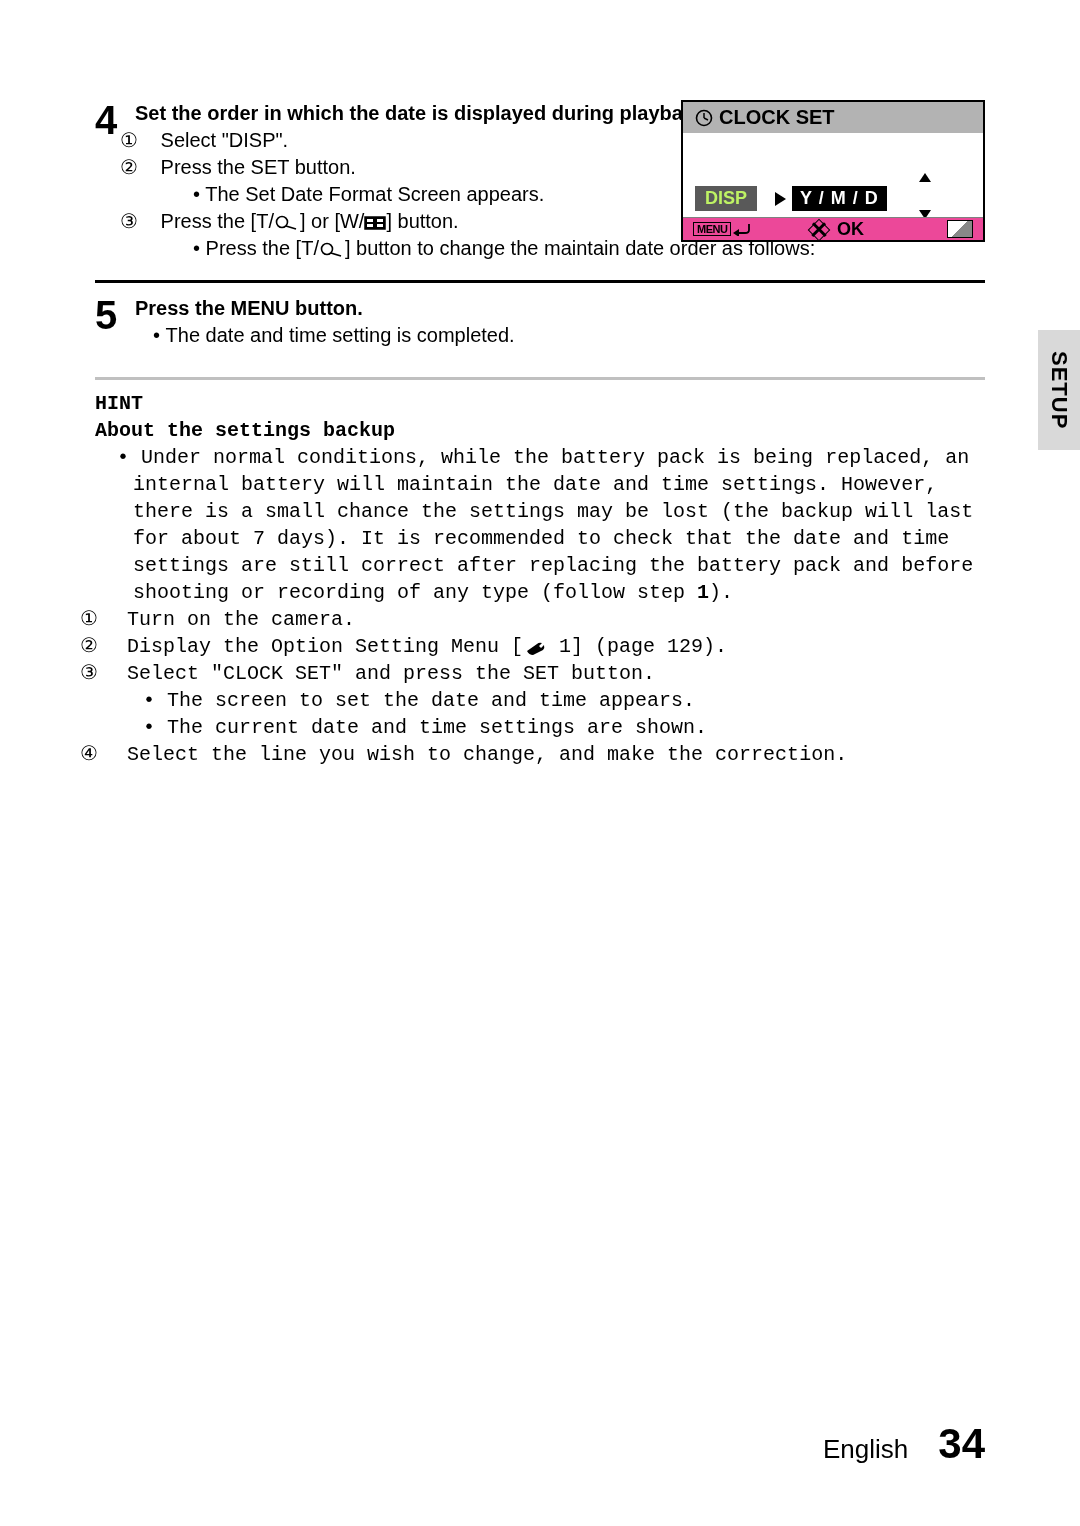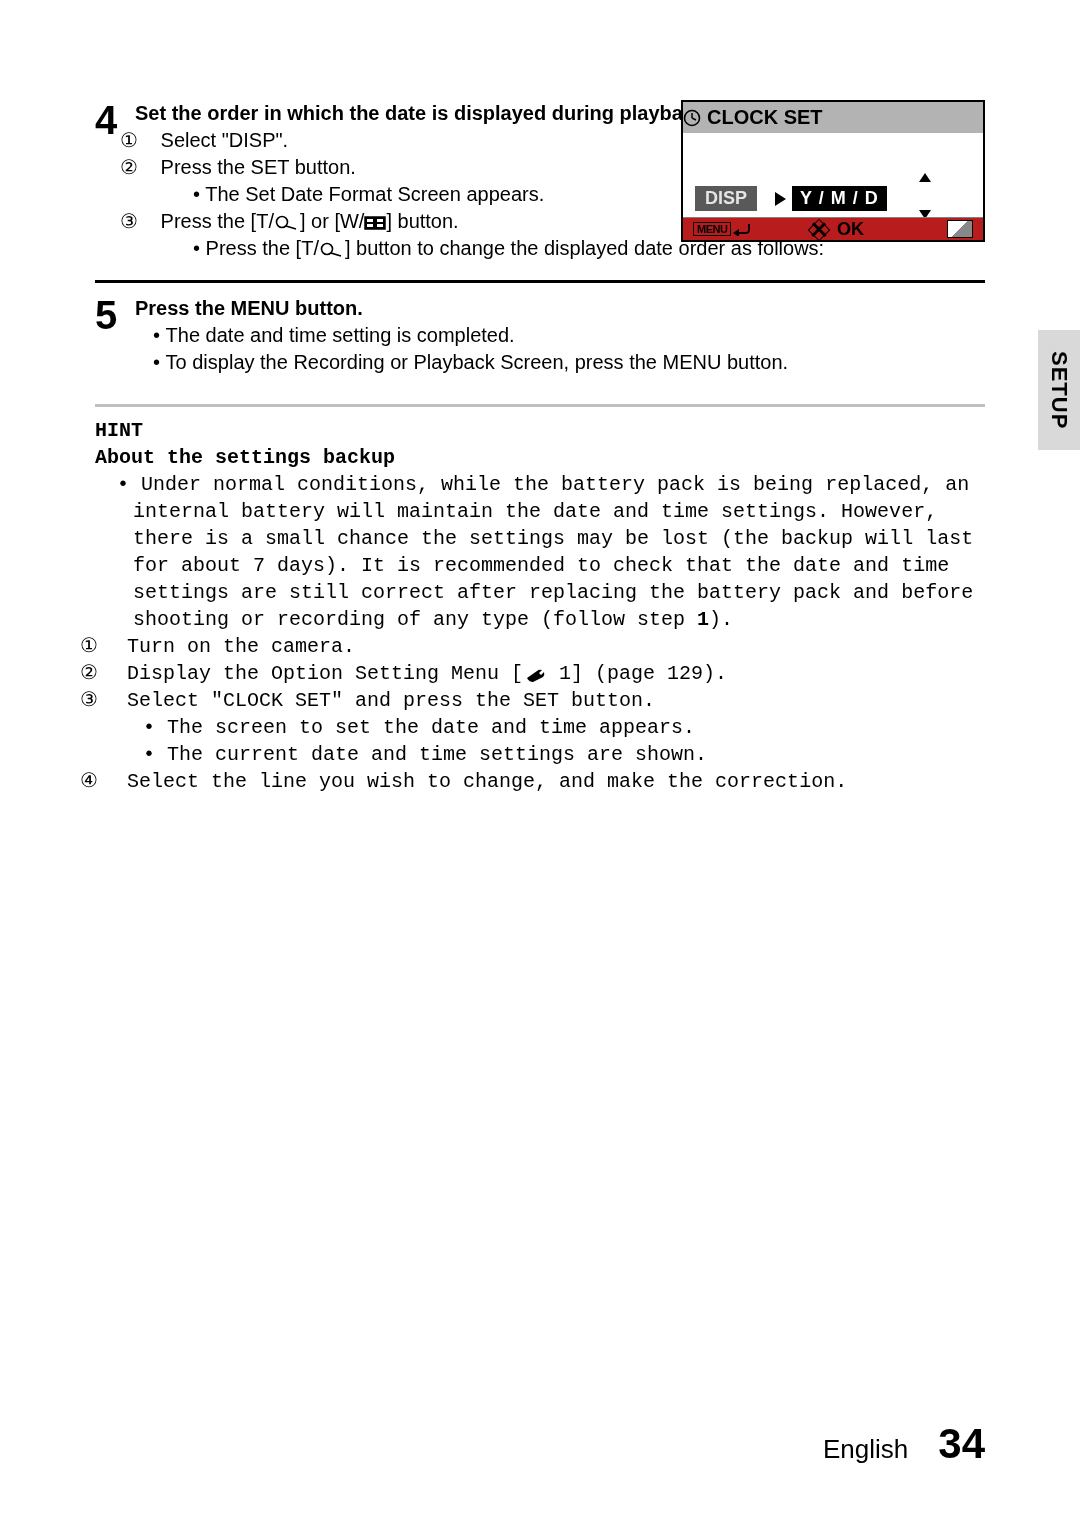--- a/index.html
+++ b/index.html
@@ -91,21 +91,21 @@
   .screen {
     position: absolute;
     right: 0;
     top: 0;
     width: 304px;
     border: 2px solid #000;
     box-sizing: border-box;
   }
   .screen-header {
     background: #b3b3b3;
-    padding: 4px 0;
+    padding: 4px 12px;
     font-weight: bold;
     font-size: 20px;
     display: flex;
     align-items: center;
     gap: 6px;
   }
   .screen-body {
     height: 84px;
     position: relative;
     background: #fff;
@@ -113,36 +113,36 @@
   .screen-row {
     position: absolute;
     bottom: 6px;
     left: 12px;
     display: flex;
     align-items: center;
     gap: 18px;
   }
   .disp-box {
     background: #595959;
-    color: #e5e5e5;
+    color: #bef264;
     font-weight: bold;
     padding: 2px 10px;
     font-size: 18px;
   }
   .ymd-box {
     background: #000;
     color: #fff;
     font-weight: bold;
     padding: 2px 8px;
     font-size: 18px;
     letter-spacing: 1px;
   }
   .screen-footer {
     border-top: 1px solid #808080;
-    background: #b91c1c;
+    background: #ec4899;
     padding: 4px 10px;
     display: flex;
     align-items: center;
     font-weight: bold;
     font-size: 18px;
     position: relative;
   }
   .menu-box {
     border: 1.5px solid #000;
     font-size: 11px;
@@ -239,21 +239,21 @@
             <rect x="1" y="1" width="20" height="12" fill="none" stroke="#000" stroke-width="1.5"></rect>
             <rect x="1" y="1" width="20" height="12" fill="#000"></rect>
             <rect x="3" y="3" width="6" height="3" fill="#fff"></rect>
             <rect x="3" y="8" width="6" height="3" fill="#fff"></rect>
             <rect x="13" y="3" width="6" height="3" fill="#fff"></rect>
             <rect x="13" y="8" width="6" height="3" fill="#fff"></rect>
           </svg><span>] button.</span></div>
       <div class="bullet-small"><span>Press the [T/</span><svg class="icon-mag" width="26" height="16" viewBox="0 0 26 16">
             <circle cx="8" cy="7" r="5.5" fill="none" stroke="#000" stroke-width="1.6"></circle>
             <line x1="12" y1="11" x2="22" y2="14" stroke="#000" stroke-width="1.8"></line>
-          </svg><span>] button to change the displayed date order as follows:</span></div>
+          </svg><span>] button to change the maintain date order as follows:</span></div>
     </div>
 
     <div class="screen">
       <div class="screen-header">
         <svg width="18" height="18" viewBox="0 0 18 18">
             <circle cx="9" cy="9" r="7.5" fill="none" stroke="#000" stroke-width="1.6"></circle>
             <line x1="9" y1="9" x2="9" y2="4" stroke="#000" stroke-width="1.5"></line>
             <line x1="9" y1="9" x2="13" y2="11" stroke="#000" stroke-width="1.5"></line>
           </svg>
         <span>CLOCK SET</span>
@@ -288,21 +288,20 @@
 
 
 
   <hr class="thick">
 
   <div class="step-row">
     <div class="big-num">5</div>
     <div class="step-body">
       <div class="step-title">Press the MENU button.</div>
       <div style="padding-left:32px;text-indent:-14px">•&nbsp;<span>The date and time setting is completed.</span></div>
-      <div style="padding-left:32px;text-indent:-14px">•&nbsp;<span>To display the Recording or Playback Screen, press the MENU button.</span></div>
     </div>
   </div>
 
   <hr class="thin-grey">
 
   <div class="hint-block">
     <div class="hint-title">HINT</div>
     <div class="hint-title">About the settings backup</div>
     <div class="bullet">•&nbsp;<span>Under normal conditions, while the battery pack is being replaced, an internal battery will maintain the date and time settings. However, there is a small chance the settings may be lost (the backup will last for about 7 days). It is recommended to check that the date and time settings are still correct after replacing the battery pack and before shooting or recording of any type (follow step </span><b>1</b><span>).</span></div>
     <div class="num-line"><span class="circ">①</span>&nbsp;<span>Turn on the camera.</span></div>

